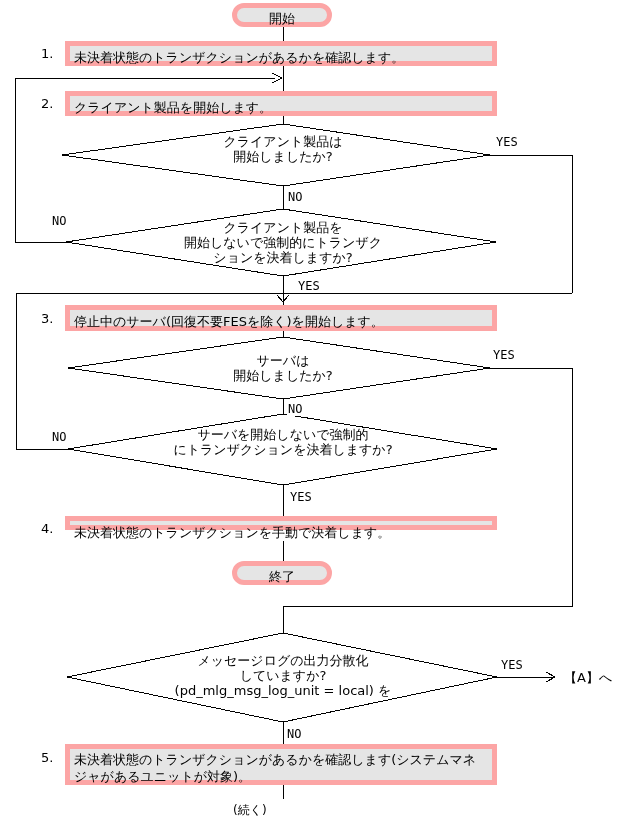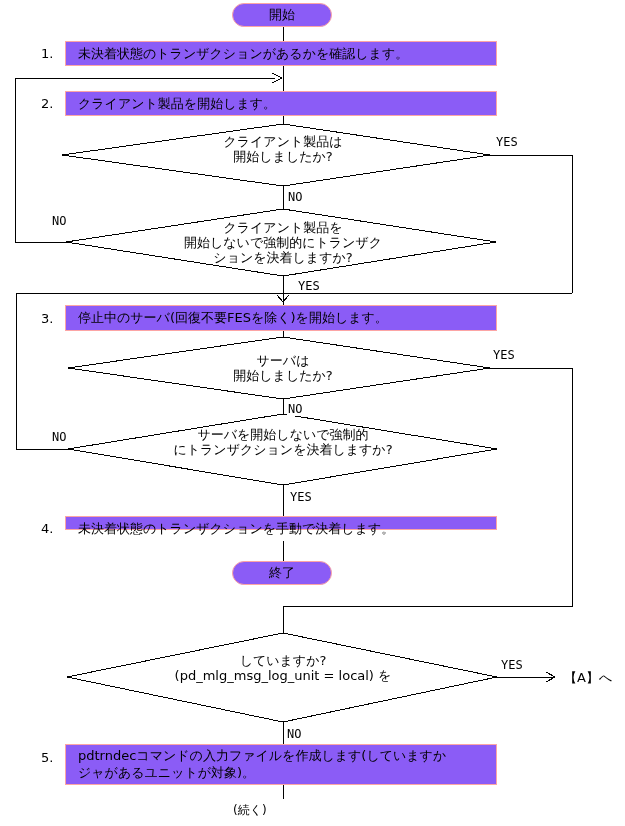--- a/index.html
+++ b/index.html
@@ -2,23 +2,23 @@
 <html><head>
 <meta charset="utf-8">
 <style>
   html,body{margin:0;padding:0;background:#fff;}
   .canvas{
     position:relative;width:625px;height:826px;background:#ffffff;
     font-family:"DejaVu Sans","Liberation Sans",sans-serif;color:#000;
     overflow:hidden;
   }
   .layer{position:absolute;left:0;top:0;}
-  .box{position:absolute;border:1px solid #fca5a5;background:#8b5cf6;font-size:13px;box-sizing:border-box;}
+  .box{position:absolute;border:5px solid #fca5a5;background:#e5e5e5;font-size:13px;box-sizing:border-box;}
   .terminal{border-radius:13px;text-align:center;line-height:22px;}
-  .proc{padding-left:12px;}
+  .proc{padding-left:4px;}
   .proc .pline{line-height:23px;white-space:nowrap;}
   .proc2 .pline{line-height:17px;white-space:nowrap;}
   .proc2{padding-top:2px;}
   .stepnum{position:absolute;font-size:13px;width:24px;}
   .dtext{position:absolute;left:133px;width:300px;text-align:center;font-size:13px;line-height:15px;}
   .elabel{
     position:absolute;font-size:12px;
     font-family:"DejaVu Sans Mono","Liberation Mono",monospace;
     white-space:nowrap;background:#fff;padding:0 1px;
   }
@@ -130,28 +130,29 @@
   </div>
   <div class="elabel" style="left:51px;top:430px;">NO</div>
   <div class="elabel" style="left:289px;top:490px;">YES</div>
 
   <div class="stepnum" style="left:41px;top:521px;">4.</div>
   <div class="box proc" style="left:65px;top:516px;width:432px;height:14px;">
     <div class="pline">未決着状態のトランザクションを手動で決着します。</div>
   </div>
 
   <div class="dtext" style="top:653px;">
+    <div>メッセージログの出力分散化</div>
     <div>していますか?</div>
     <div>(pd_mlg_msg_log_unit = local) を</div>
   </div>
   <div class="elabel" style="left:500px;top:658px;">YES</div>
   <div class="jump" style="left:564px;top:669px;">【A】へ</div>
   <div class="elabel" style="left:286px;top:727px;">NO</div>
 
   <div class="stepnum" style="left:41px;top:750px;">5.</div>
   <div class="box proc proc2" style="left:65px;top:744px;width:432px;height:41px;">
-    <div class="pline">pdtrndecコマンドの入力ファイルを作成します(していますか</div>
+    <div class="pline">未決着状態のトランザクションがあるかを確認します(システムマネ</div>
     <div class="pline">ジャがあるユニットが対象)。</div>
   </div>
 
   <div style="position:absolute;left:233px;top:802px;width:100px;text-align:left;font-size:12px;">(続く)</div>
 
 </div>
 
 </body></html>

